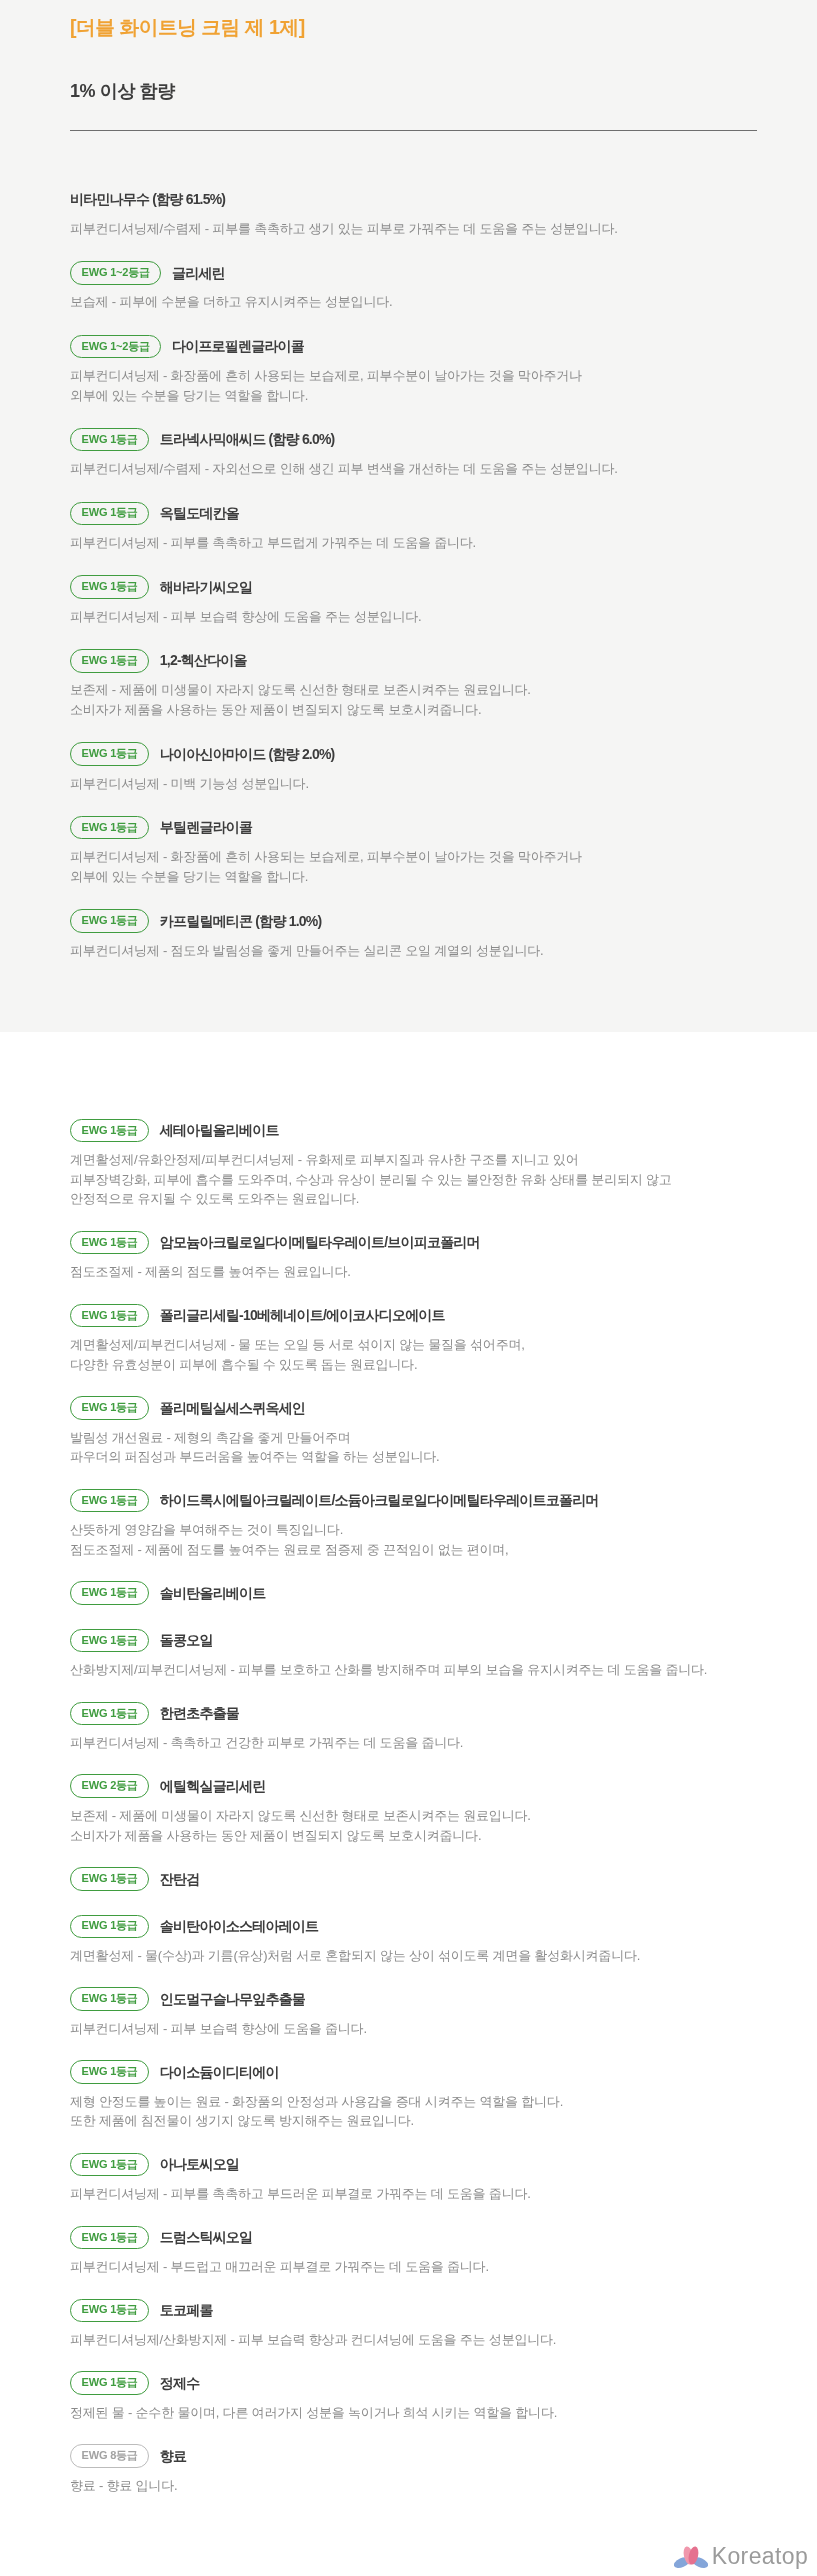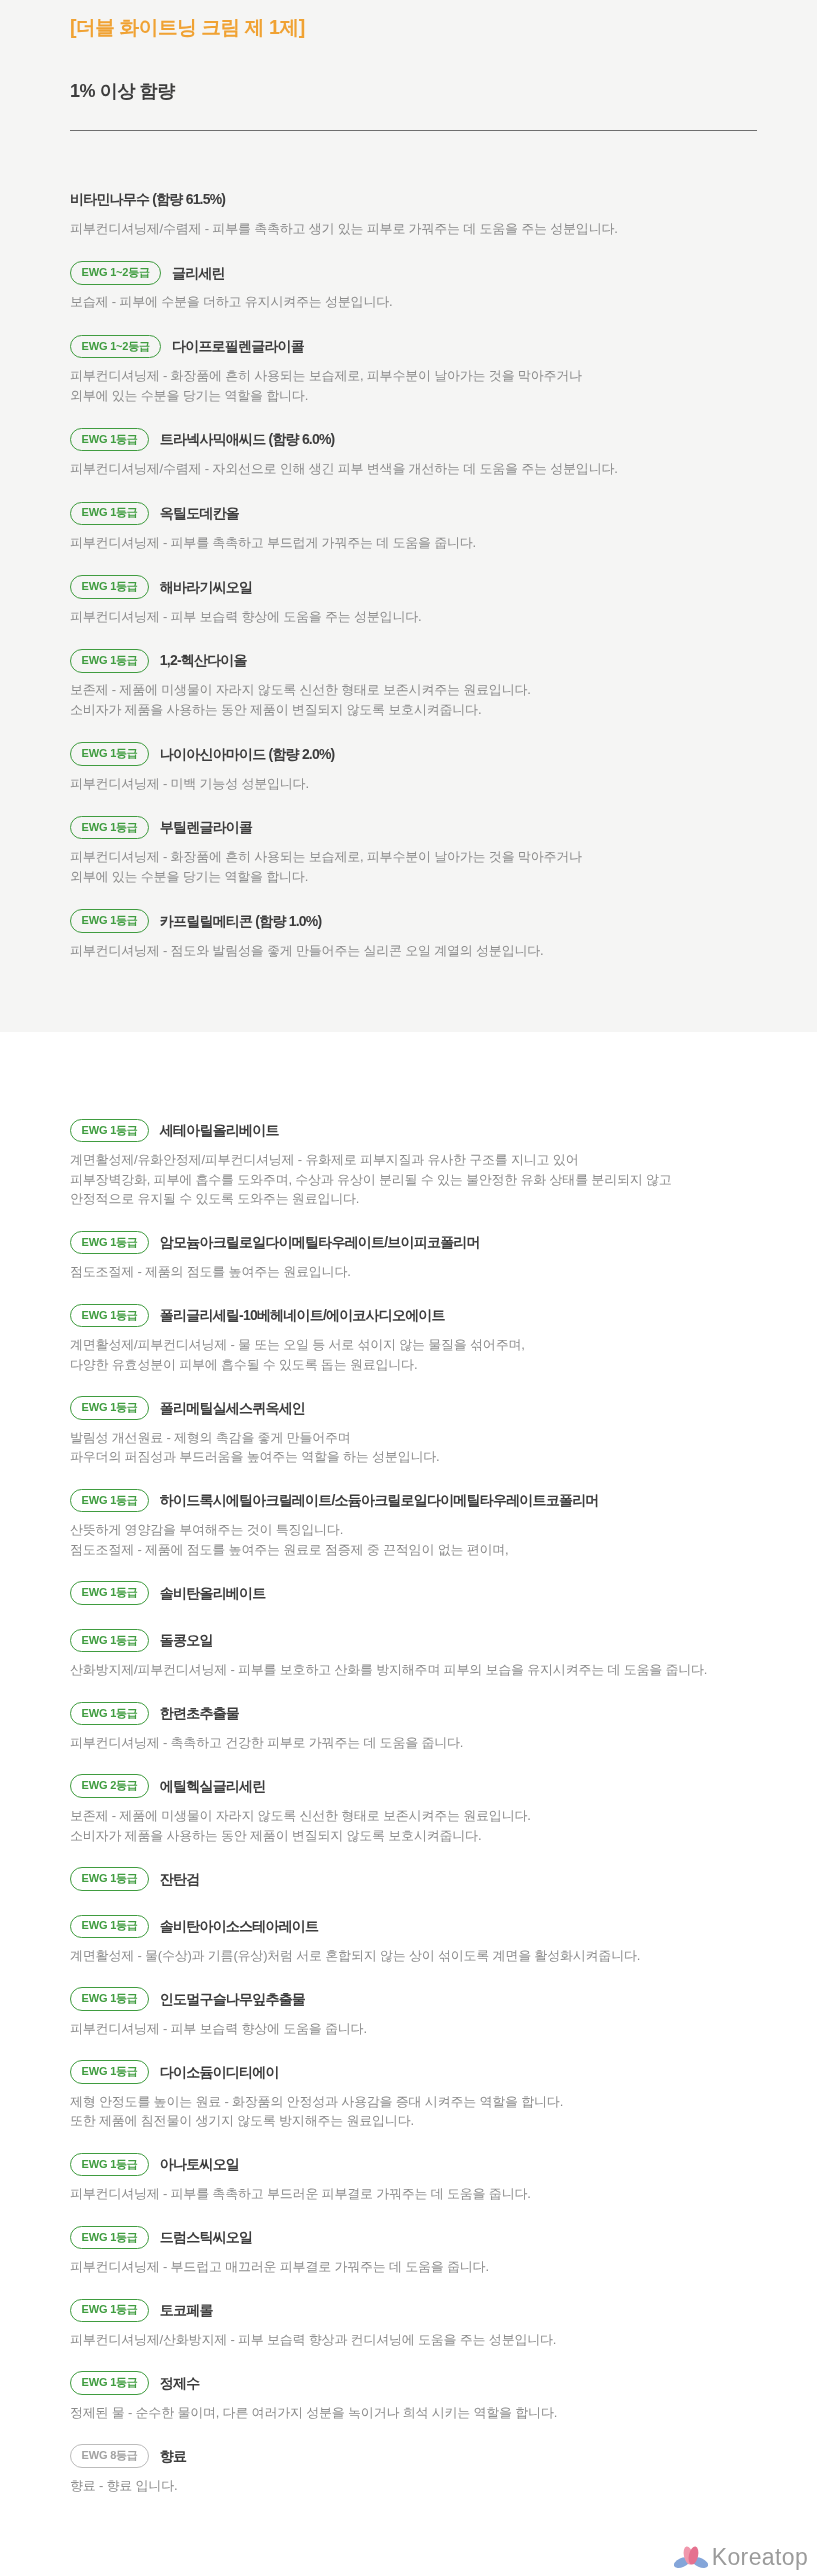--- a/index.html
+++ b/index.html
@@ -78,21 +78,20 @@
     font-size: 13px;
     color: #8a8a8a;
     letter-spacing: -0.2px;
   }
   .desc-line { line-height: 19.6px; }
   .logo {
     position: absolute;
     right: 9.8px;
     bottom: 6.5px;
     display: flex;
-    align-items: center;
     gap: 3.3px;
   }
   .logo-text {
     color: #9b9b9b;
     font-size: 23px;
     letter-spacing: 0.4px;
   }
 </style>
 </head>
 <body>

